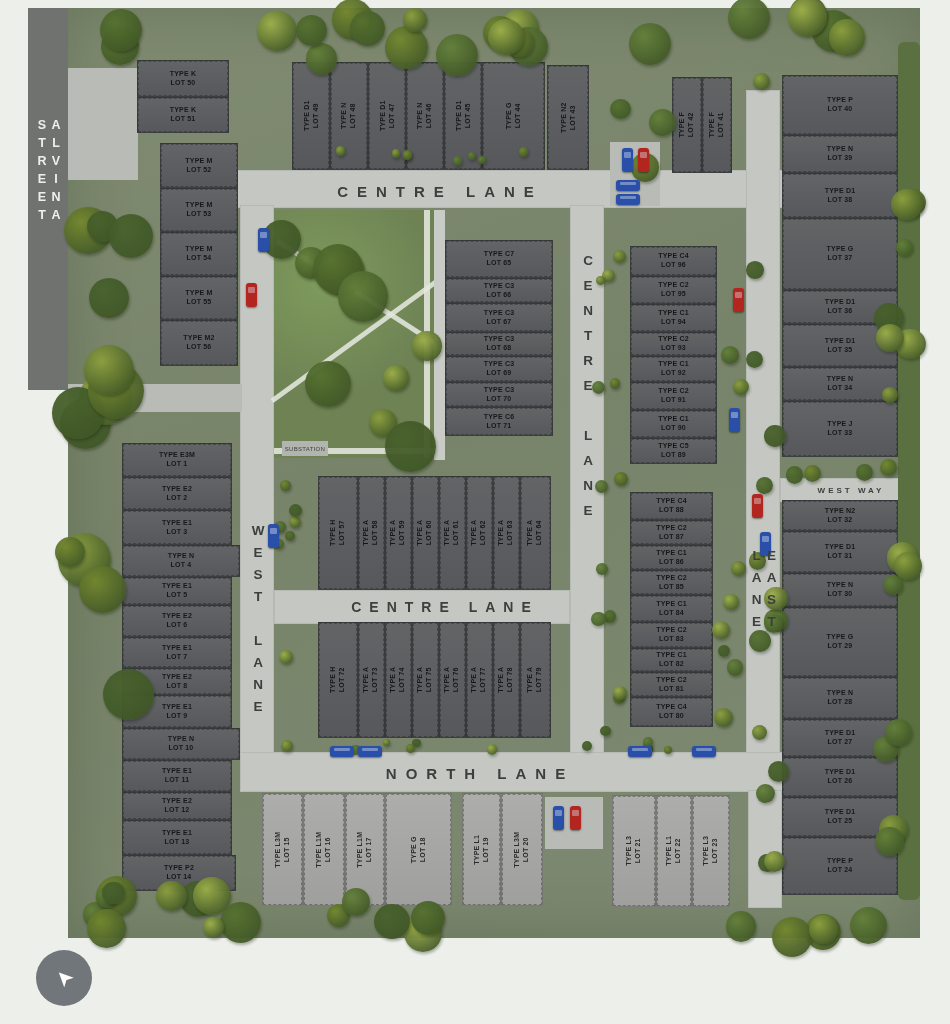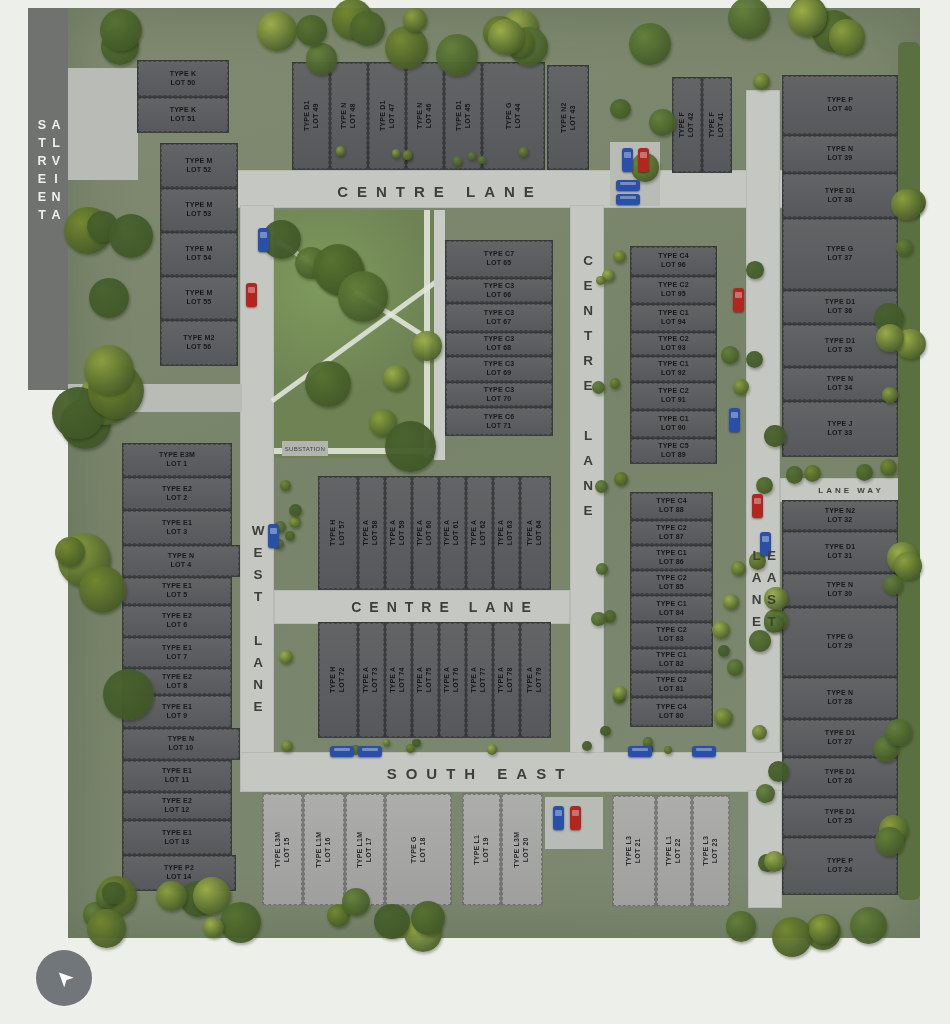--- a/index.html
+++ b/index.html
@@ -851,19 +851,19 @@
         <i></i>
       </div>
     </div>
 
   <div class="stlbl vert" style="left:31px;top:118px;width:36px;height:210px;font-size:12.5px;letter-spacing:4px;color:#eef0ec;">ALVINA STREET</div>
   <div class="stlbl" style="left:310px;top:176px;width:260px;height:30px;font-size:15px;letter-spacing:9px;">CENTRE LANE</div>
   <div class="stlbl vert" style="left:573px;top:245px;width:30px;height:290px;font-size:13.5px;letter-spacing:10px;">CENTRE LANE</div>
   <div class="stlbl" style="left:330px;top:590px;width:230px;height:34px;font-size:14px;letter-spacing:8px;">CENTRE LANE</div>
   <div class="stlbl vert" style="left:243px;top:522px;width:30px;height:200px;font-size:13.5px;letter-spacing:7px;">WEST LANE</div>
   <div class="stlbl vert" style="left:749px;top:548px;width:30px;height:195px;font-size:13.5px;letter-spacing:7px;">EAST LANE</div>
-  <div class="stlbl" style="left:360px;top:756px;width:240px;height:34px;font-size:15px;letter-spacing:9px;">SOUTH EAST</div>
-  <div class="stlbl" style="left:796px;top:482px;width:110px;height:16px;font-size:8px;letter-spacing:3px;">LANE WAY</div>
+  <div class="stlbl" style="left:360px;top:756px;width:240px;height:34px;font-size:15px;letter-spacing:9px;">NORTH LANE</div>
+  <div class="stlbl" style="left:796px;top:482px;width:110px;height:16px;font-size:8px;letter-spacing:3px;">WEST WAY</div>
 
   <div class="legend-circle">
       <span>➤</span>
     </div>
 </div>
 
 </body></html>

